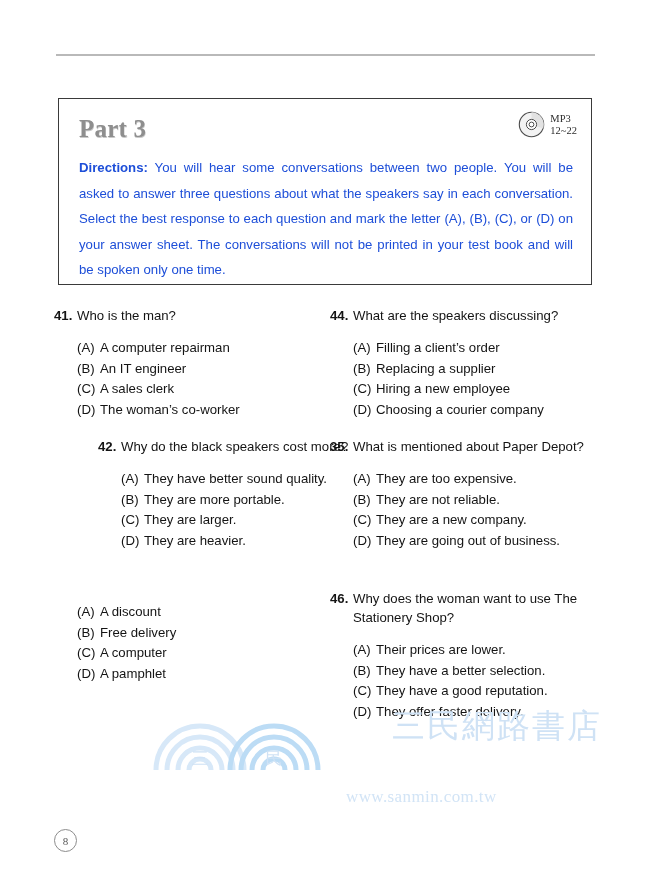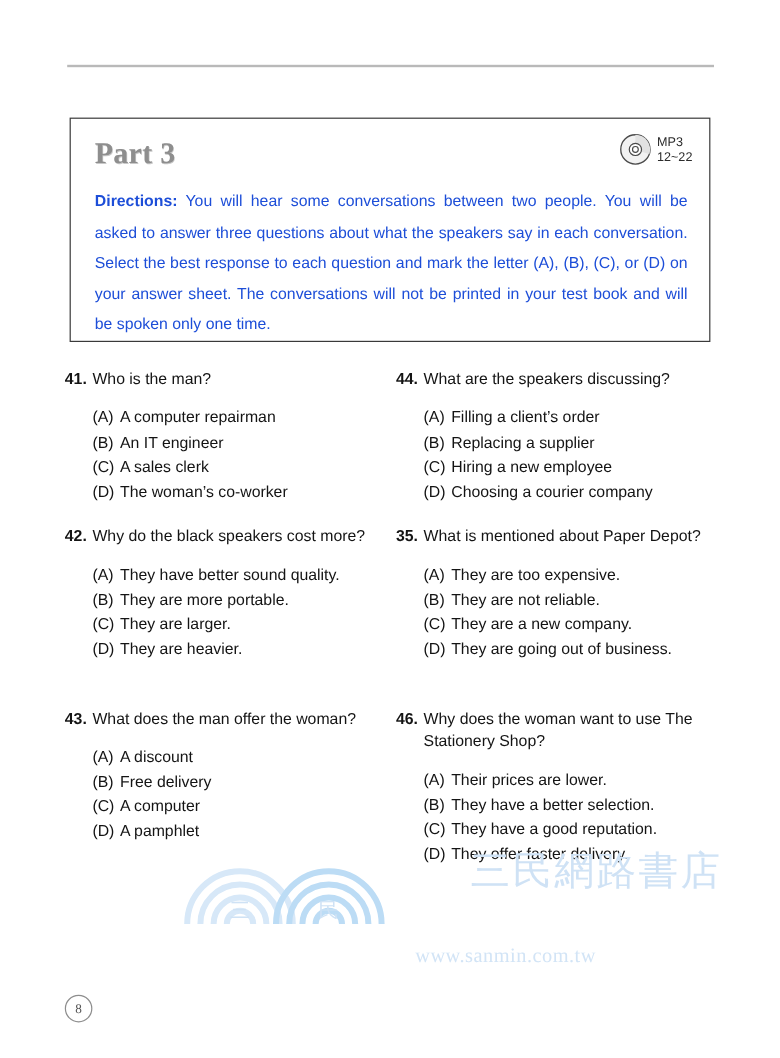--- a/index.html
+++ b/index.html
@@ -67,21 +67,21 @@
   }
   .mp3-disc {
     width: 27px;
     height: 27px;
     flex: 0 0 auto;
   }
   .mp3-text {
     font-size: 10.5px;
     line-height: 12px;
     color: #2c2c2c;
-    font-family: Liberation Sans, sans-serif;
+    font-family: Liberation Serif, serif;
   }
   .mp3-text div { white-space: nowrap; }
 
   .directions-body {
     position: absolute;
     left: 20px;
     top: 56px;
     width: 494px;
     font-size: 13.2px;
     line-height: 25.5px;
@@ -254,21 +254,21 @@
             <div class="choice">
               <span class="choice-letter">(C)</span>
               <span class="choice-text">A sales clerk</span>
             </div>
             <div class="choice">
               <span class="choice-letter">(D)</span>
               <span class="choice-text">The woman’s co-worker</span>
             </div>
           </div>
         </div>
-        <div class="qblock" style="top: 131px;">
+        <div class="qblock" style="top: 131px; margin-left: 44px;">
           <div class="qhead">
             <span class="qnum">42.</span>
             <span class="qtext">Why do the black speakers cost more?</span>
           </div>
           <div class="choices">
             <div class="choice">
               <span class="choice-letter">(A)</span>
               <span class="choice-text">They have better sound quality.</span>
             </div>
             <div class="choice">
@@ -279,24 +279,20 @@
               <span class="choice-letter">(C)</span>
               <span class="choice-text">They are larger.</span>
             </div>
             <div class="choice">
               <span class="choice-letter">(D)</span>
               <span class="choice-text">They are heavier.</span>
             </div>
           </div>
         </div>
         <div class="qblock" style="top: 283px;">
-          <div class="qhead">
-            <span class="qnum">43.</span>
-            <span class="qtext">What does the man offer the woman?</span>
-          </div>
           <div class="choices">
             <div class="choice">
               <span class="choice-letter">(A)</span>
               <span class="choice-text">A discount</span>
             </div>
             <div class="choice">
               <span class="choice-letter">(B)</span>
               <span class="choice-text">Free delivery</span>
             </div>
             <div class="choice">

